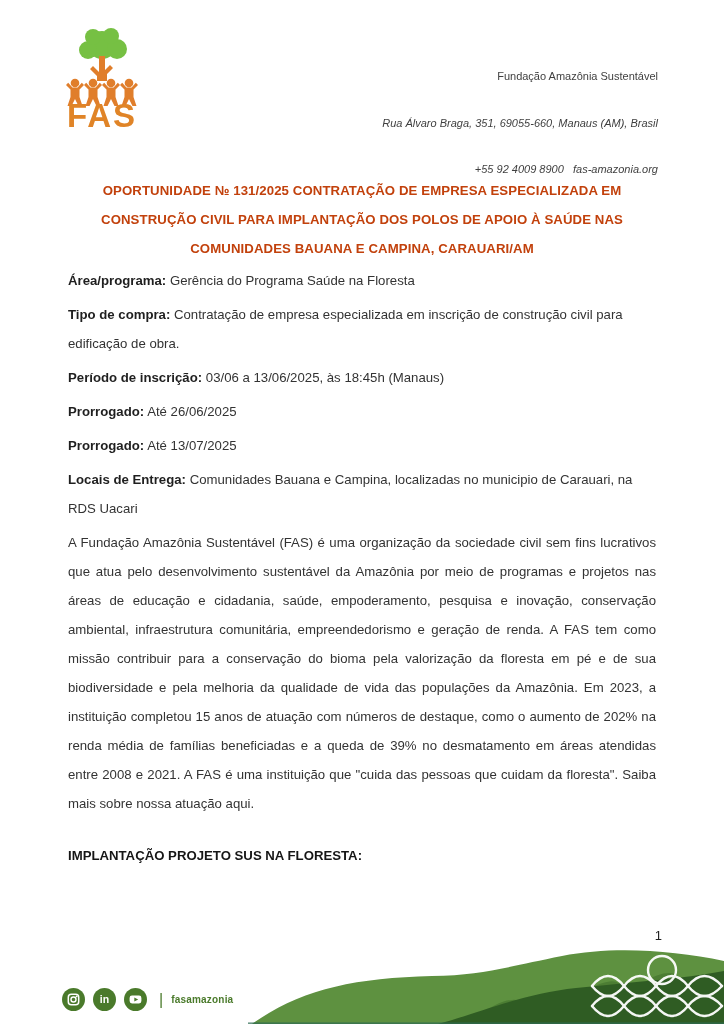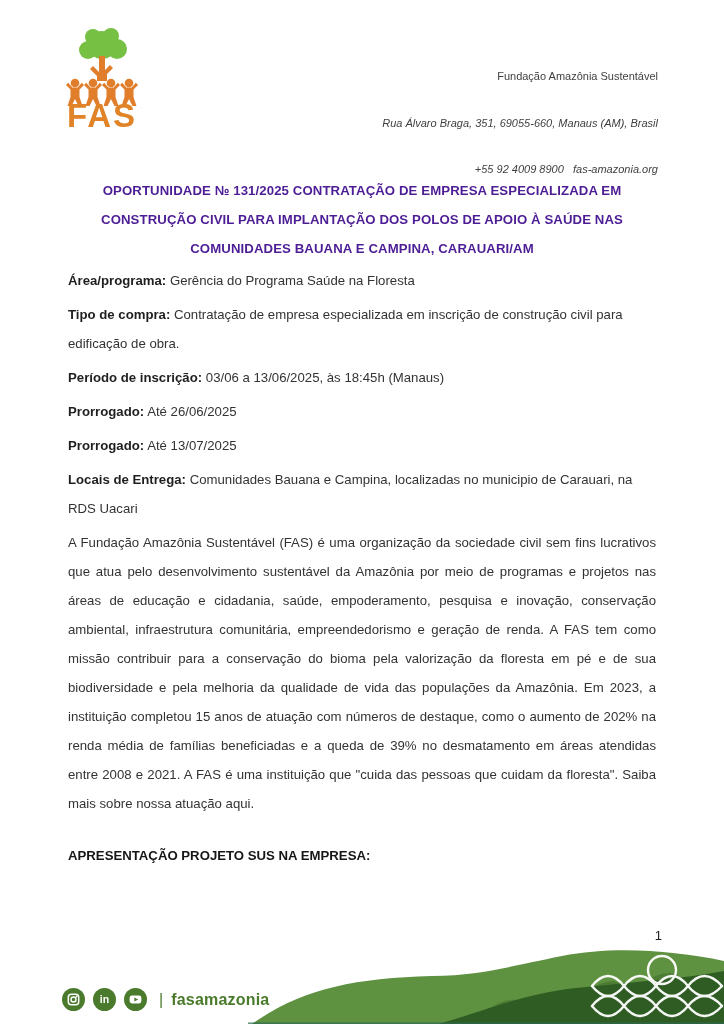--- a/index.html
+++ b/index.html
@@ -13,38 +13,38 @@
   .logo-wrap { position: absolute; left: 62px; top: 24px; width: 80px; height: 106px; }
   .contact {
     position: absolute; right: 66px; top: 38px; text-align: right;
     font-size: 11px; line-height: 15.5px; color: #3f3f3f; white-space: pre-wrap;
   }
   .contact .it { font-style: italic; }
   
   .content { position: absolute; left: 68px; top: 176px; width: 588px; font-size: 13.2px; }
   .doc-title {
     font-weight: bold; text-align: center; font-size: 13.2px; line-height: 29px;
-    color: #4c1d95; letter-spacing: 0.1px;
+    color: #c2410c; letter-spacing: 0.1px;
   }
   .meta { margin-top: 3px; }
   .meta p { line-height: 29px; margin-bottom: 5px; }
   .meta strong { color: #1f1f1f; }
   .section-heading {
     font-size: 13.2px; font-weight: bold; line-height: 29px;
     color: #161616; margin-top: 28px;
   }
   .body-par { line-height: 29px; text-align: justify; }
   .apresentacao { margin-top: 23px; }
   
   .page-number { position: absolute; top: 928px; right: 62px; font-size: 13px; color: #222222; }
   .footer-wave { position: absolute; left: 0; bottom: 0; width: 724px; height: 78px; display:block; }
   .social { position: absolute; left: 62px; bottom: 13px; display: flex; align-items: center; gap: 8px; }
   .social svg { display: block; }
   .social .sep { color: #4a7a2b; font-size: 16px; font-weight: normal; margin-left: 4px; }
-  .social .handle { color: #4a7a2b; font-weight: bold; font-size: 16px; letter-spacing: 0.2px; }
+  .social .handle { color: #4a7a2b; font-weight: bold; font-size: 10px; letter-spacing: 0.2px; }
 </style>
 </head>
 <body>
 
 <div class="page">
 
   <div class="logo-wrap">
     <svg width="80" height="106" viewBox="0 0 80 106">
 
       <g fill="#76C043">
@@ -92,21 +92,21 @@
       <p><strong>Área/programa:</strong> <span>Gerência do Programa Saúde na Floresta</span></p>
       <p><strong>Tipo de compra:</strong> <span>Contratação de empresa especializada em inscrição de construção civil para edificação de obra.</span></p>
       <p><strong>Período de inscrição:</strong> <span>03/06 a 13/06/2025, às 18:45h (Manaus)</span></p>
       <p><strong>Prorrogado:</strong> <span>Até 26/06/2025</span></p>
       <p><strong>Prorrogado:</strong> <span>Até 13/07/2025</span></p>
       <p><strong>Locais de Entrega:</strong> <span>Comunidades Bauana e Campina, localizadas no municipio de Carauari, na RDS Uacari</span></p>
     </div>
 
     <p class="body-par">A Fundação Amazônia Sustentável (FAS) é uma organização da sociedade civil sem fins lucrativos que atua pelo desenvolvimento sustentável da Amazônia por meio de programas e projetos nas áreas de educação e cidadania, saúde, empoderamento, pesquisa e inovação, conservação ambiental, infraestrutura comunitária, empreendedorismo e geração de renda. A FAS tem como missão contribuir para a conservação do bioma pela valorização da floresta em pé e de sua biodiversidade e pela melhoria da qualidade de vida das populações da Amazônia. Em 2023, a instituição completou 15 anos de atuação com números de destaque, como o aumento de 202% na renda média de famílias beneficiadas e a queda de 39% no desmatamento em áreas atendidas entre 2008 e 2021. A FAS é uma instituição que "cuida das pessoas que cuidam da floresta". Saiba mais sobre nossa atuação aqui.</p>
 
-    <h2 class="section-heading apresentacao">APRESENTAÇÃO PROJETO SUS NA EMPRESA:</h2>
+    <h2 class="section-heading apresentacao">IMPLANTAÇÃO PROJETO SUS NA FLORESTA:</h2>
   </div>
 
   <div class="page-number">1</div>
 
   <svg class="footer-wave" viewBox="0 0 724 78" preserveAspectRatio="none">
 
     <path d="M252,78 C300,44 352,32 432,30 C484,29 506,21 562,10 C612,0 672,4 724,15 L724,78 Z" fill="#5E9140"></path>
 
     <ellipse cx="500" cy="70" rx="26" ry="12" fill="#4C7D33" transform="rotate(-28 500 70)"></ellipse>
     <ellipse cx="598" cy="52" rx="26" ry="12" fill="#4C7D33" transform="rotate(-30 598 52)"></ellipse>

